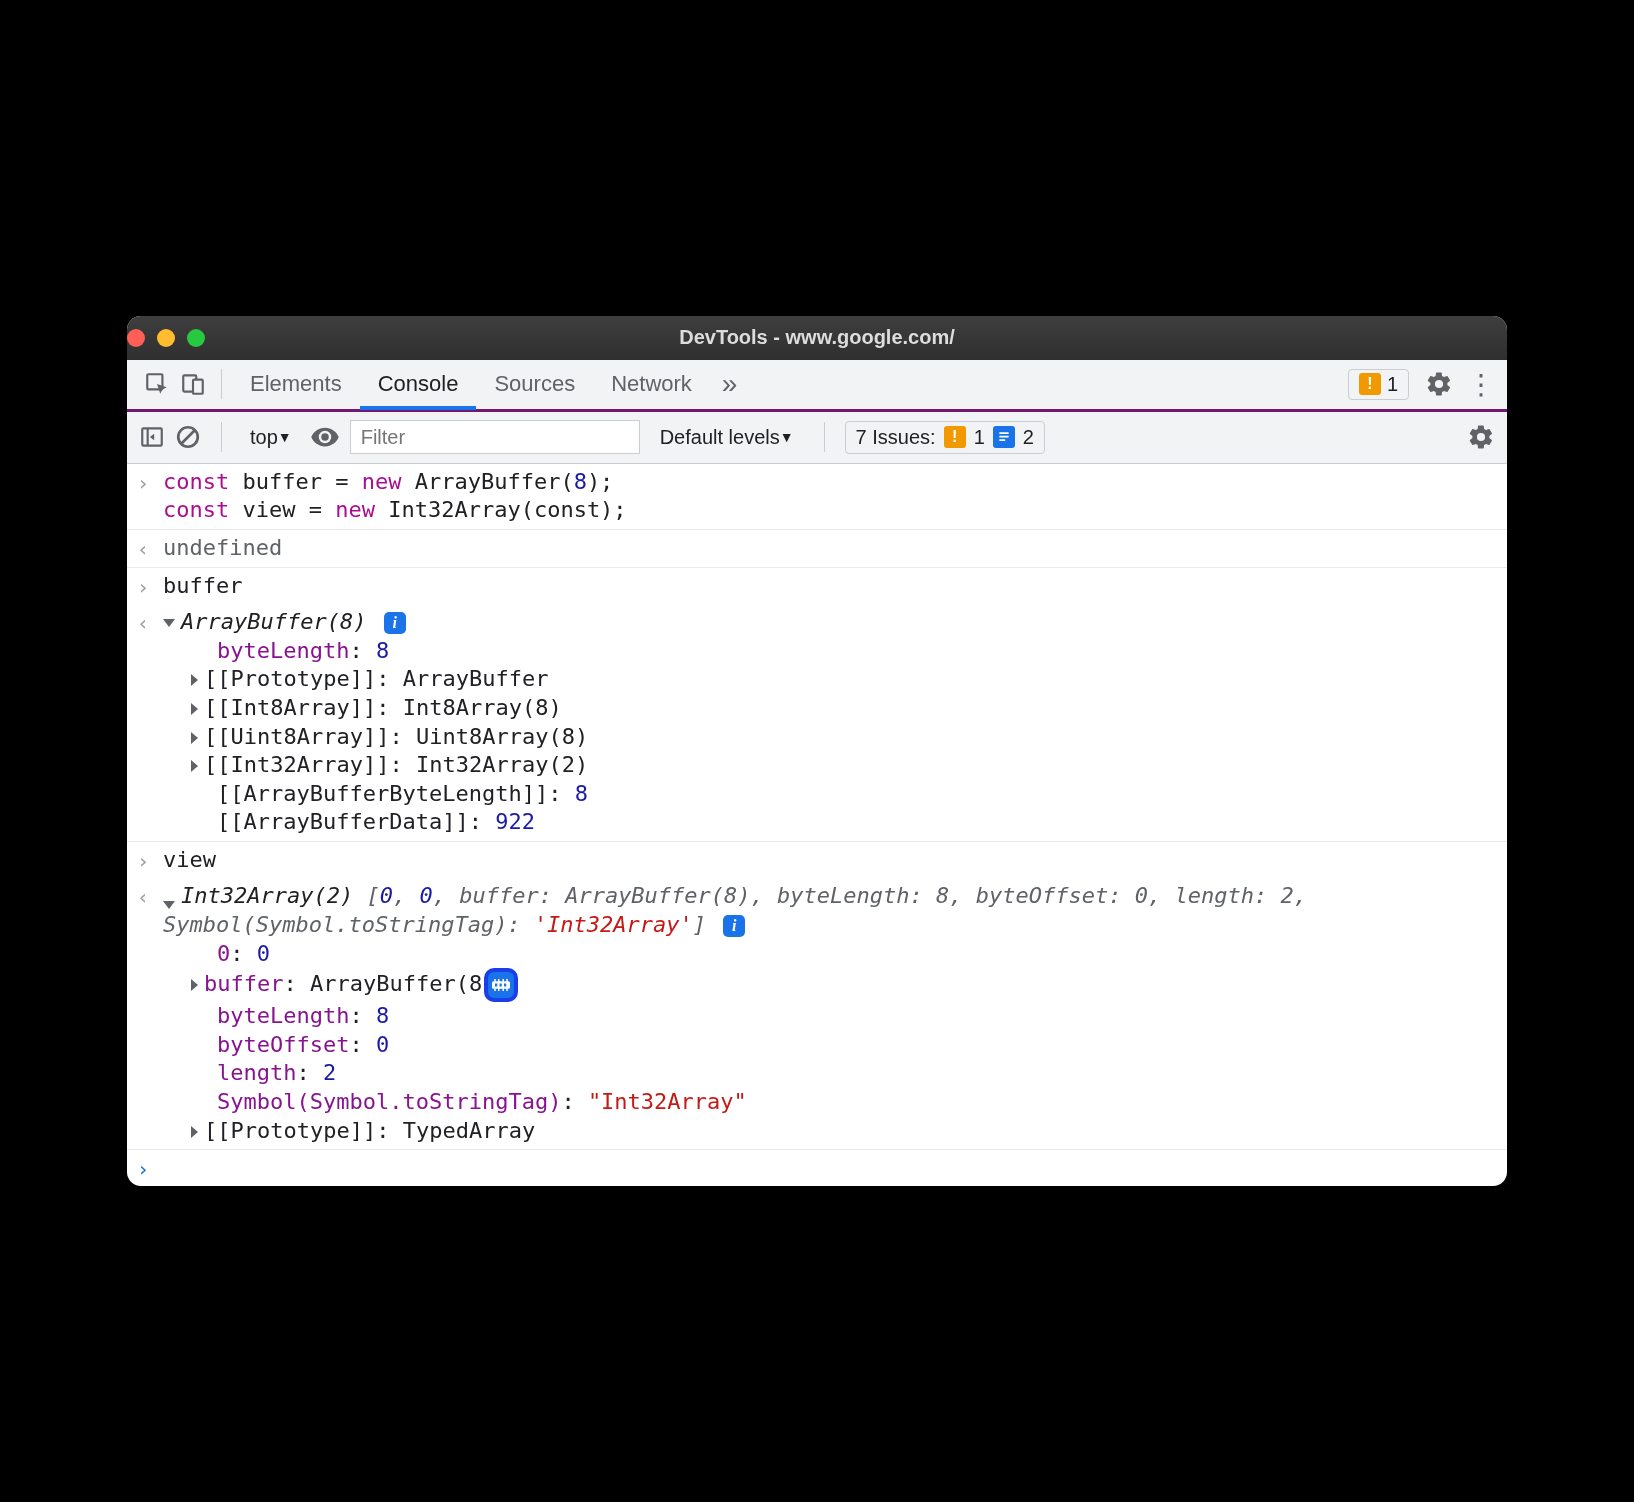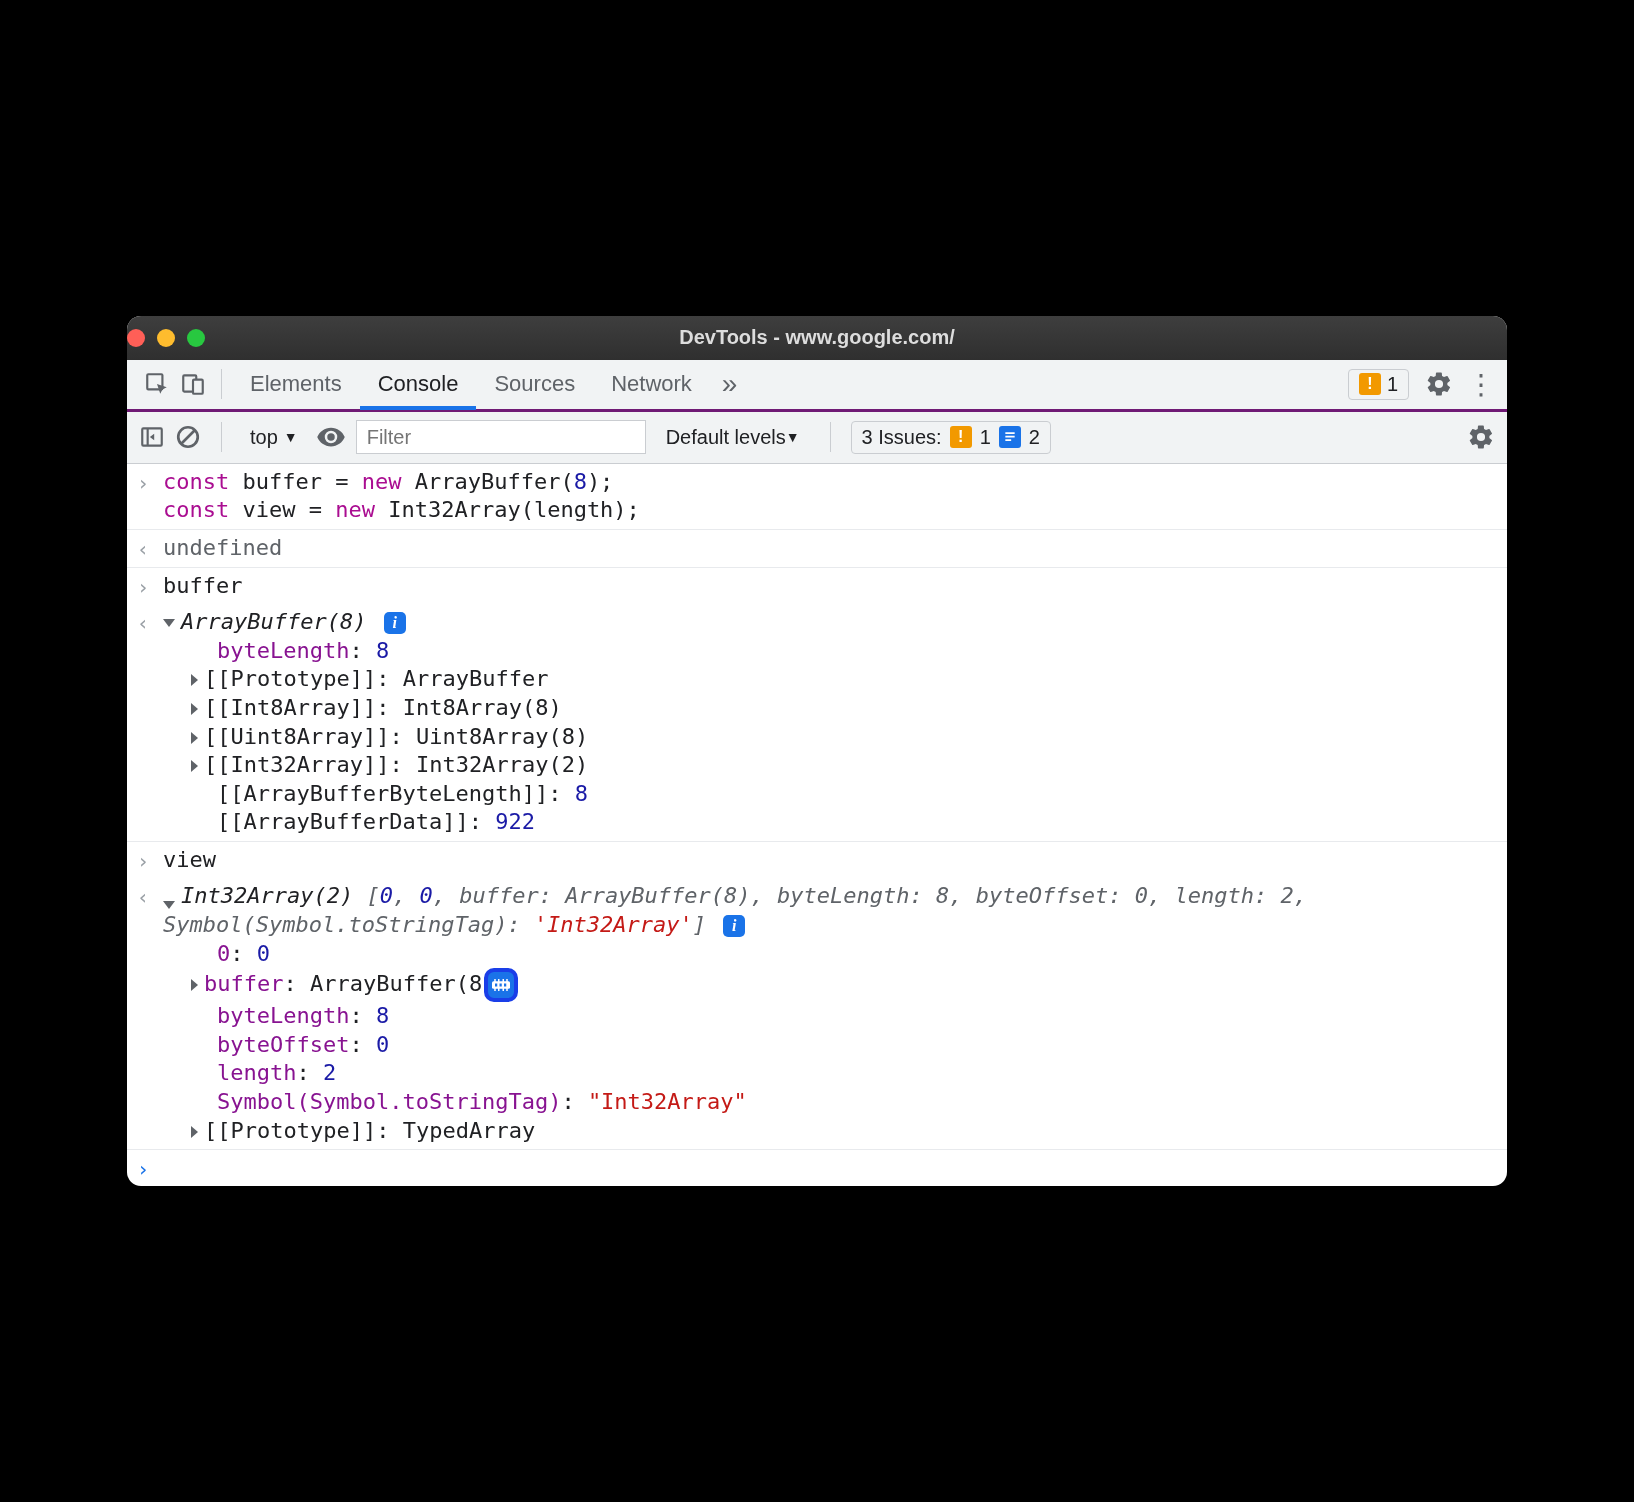--- a/index.html
+++ b/index.html
@@ -54,21 +54,21 @@
 .warn-sq { width:22px; height:22px; background:#f29900; color:#fff; border-radius:3px; display:flex; align-items:center; justify-content:center; font-weight:bold; font-size:16px;}
 .info-sq { width:22px; height:22px; background:#1a73e8; color:#fff; border-radius:3px; display:flex; align-items:center; justify-content:center; font-weight:bold; font-size:16px;}
 .gear { width:28px; height:28px; color:#5f6368; margin-left:16px; cursor:pointer; }
 .kebab { font-size:28px; color:#5f6368; margin-left:14px; cursor:pointer; }
 .subbar {
   height: 52px;
   background: #f1f3f4;
   border-bottom: 1px solid #cacdd1;
   display:flex; align-items:center; padding:0 12px; gap:10px;
 }
-.ctx { display:flex; align-items:center; gap:6px; font-size:20px; color:#202124; padding:0 8px; cursor:pointer;}
+.ctx { display:flex; align-items:center; font-size:20px; color:#202124; padding:0 8px; cursor:pointer;}
 .filter-input { width:290px; height:34px; border:1px solid #cacdd1; background:#fff; font-size:20px; padding:0 10px; color:#5f6368; }
 .levels { font-size:20px; color:#202124; padding:0 10px; display:flex; align-items:center; cursor:pointer; }
 .issues { display:flex; align-items:center; gap:8px; border:1px solid #cacdd1; border-radius:4px; padding:4px 10px; font-size:20px; color:#202124; cursor:pointer;}
 .console {
   font-family: Menlo, Consolas, monospace;
   font-size: 22px;
   line-height: 1.3;
   color: #202124;
 }
 .row { border-bottom: 1px solid #e8eaed; padding: 4px 0 4px 36px; position:relative; }
@@ -162,21 +162,21 @@
           <path d="M12 4.5C7 4.5 2.73 7.61 1 12c1.73 4.39 6 7.5 11 7.5s9.27-3.11 11-7.5C21.27 7.61 17 4.5 12 4.5zM12 17a5 5 0 1 1 0-10 5 5 0 0 1 0 10zm0-8a3 3 0 1 0 0 6 3 3 0 0 0 0-6z"></path>
         </svg>
     </span>
     <input class="filter-input" placeholder="Filter" style="">
     <div class="levels">
       <span>Default levels</span>
       <span style="font-size:14px;">▼</span>
     </div>
     <div class="divider"></div>
     <div class="issues">
-      <span>3 Issues:</span>
+      <span>7 Issues:</span>
       <span class="warn-sq">!</span>
       <span>1</span>
       <span class="info-sq">
         <svg width="14" height="14" viewBox="0 0 24 24" fill="#fff">
             <path d="M4 4h16v3H4zM4 10h16v3H4zM4 16h10v3H4z"></path>
           </svg>
       </span>
       <span>2</span>
     </div>
     <div class="spacer"></div>
@@ -185,21 +185,21 @@
           <path d="M19.14,12.94a7,7,0,0,0,.05-.94,7,7,0,0,0-.05-.94l2.11-1.65a.5.5,0,0,0,.12-.64l-2-3.46a.5.5,0,0,0-.61-.22l-2.49,1a7,7,0,0,0-1.63-.94L14.4,2.5a.5.5,0,0,0-.5-.42h-4a.5.5,0,0,0-.5.42L9.16,5.15a7,7,0,0,0-1.63.94l-2.49-1a.5.5,0,0,0-.61.22l-2,3.46a.5.5,0,0,0,.12.64L4.66,11.06a7,7,0,0,0-.05.94,7,7,0,0,0,.05.94L2.55,14.59a.5.5,0,0,0-.12.64l2,3.46a.5.5,0,0,0,.61.22l2.49-1a7,7,0,0,0,1.63.94l.24,2.65a.5.5,0,0,0,.5.42h4a.5.5,0,0,0,.5-.42l.24-2.65a7,7,0,0,0,1.63-.94l2.49,1a.5.5,0,0,0,.61-.22l2-3.46a.5.5,0,0,0-.12-.64ZM12,15.5A3.5,3.5,0,1,1,15.5,12,3.5,3.5,0,0,1,12,15.5Z"></path>
         </svg>
     </span>
   </div>
 
   <div class="console">
 
     <div class="row">
       <span class="gutter">›</span>
       <div><span class="kw">const</span><span> buffer = </span><span class="kw">new</span><span> ArrayBuffer(</span><span class="num">8</span><span>);</span></div>
-      <div><span class="kw">const</span><span> view = </span><span class="kw">new</span><span> Int32Array(length);</span></div>
+      <div><span class="kw">const</span><span> view = </span><span class="kw">new</span><span> Int32Array(const);</span></div>
     </div>
 
     <div class="row">
       <span class="gutter">‹</span>
       <span class="gray">undefined</span>
     </div>
 
     <div class="row nobord">
       <span class="gutter">›</span>
       <span>buffer</span>

